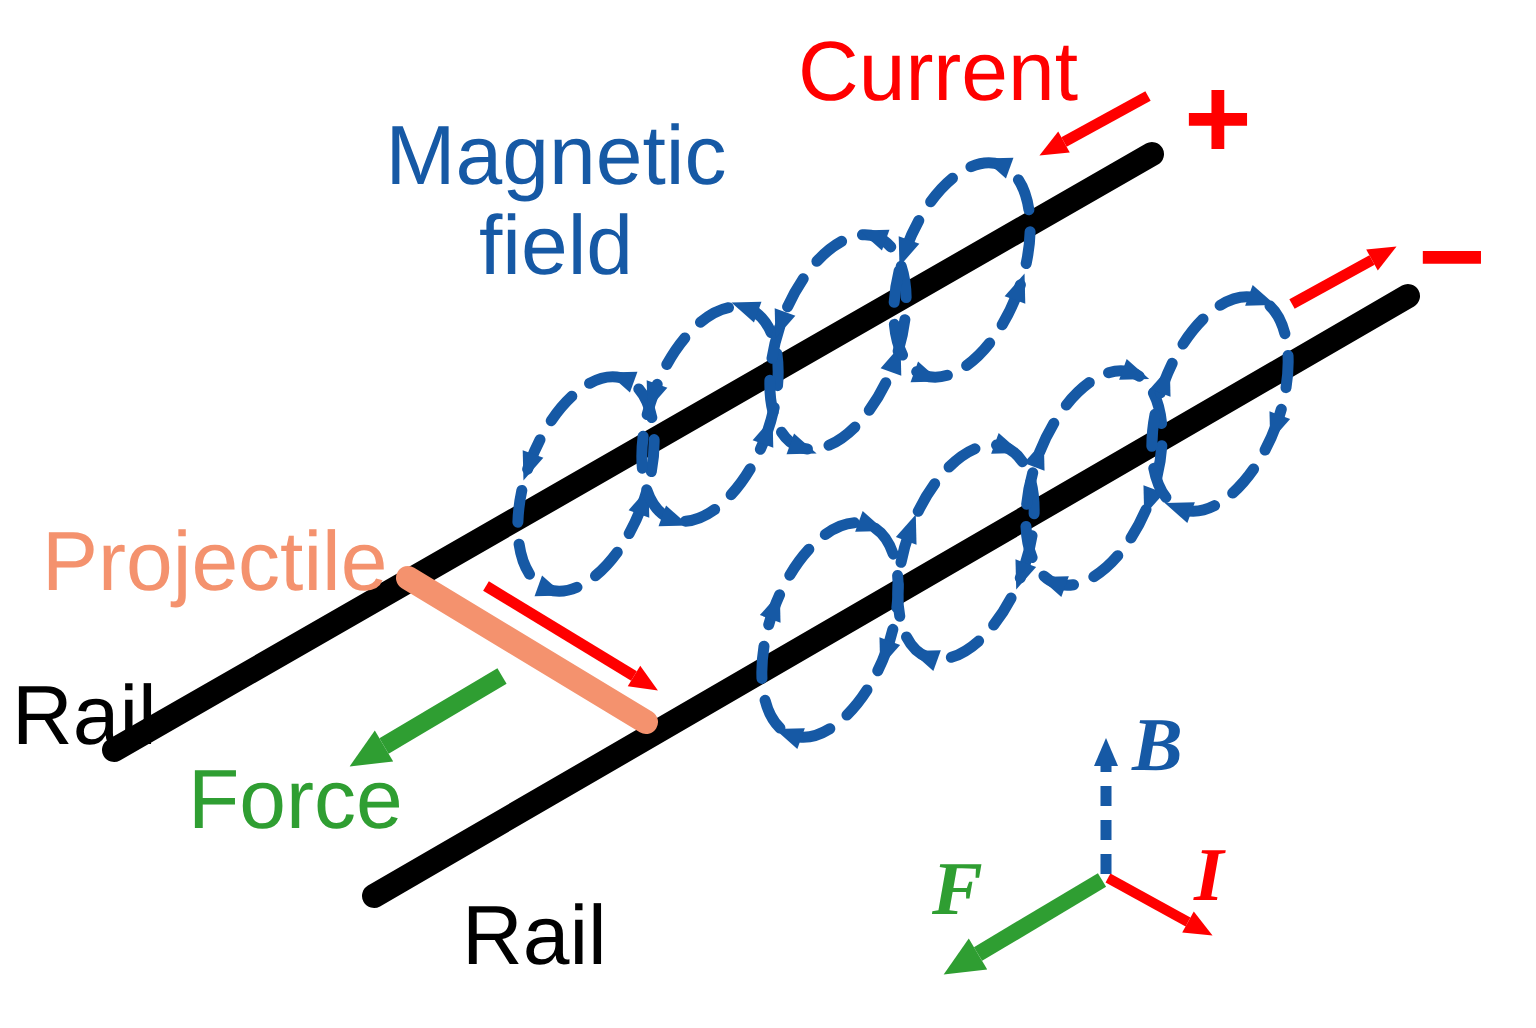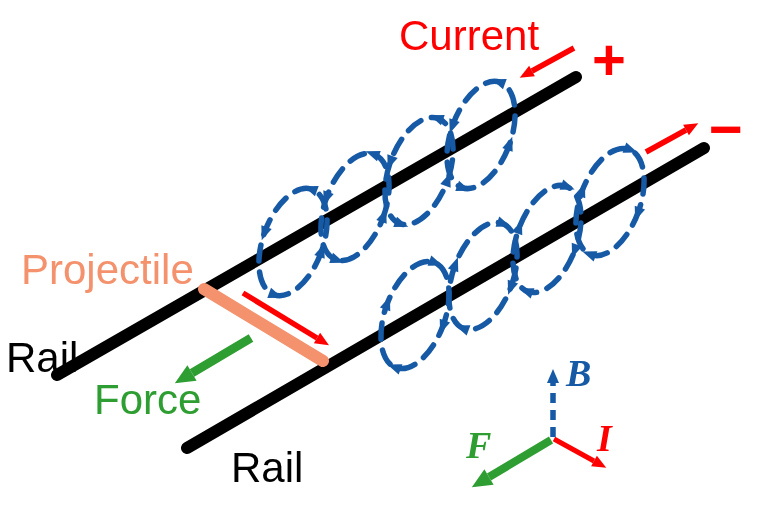--- a/index.html
+++ b/index.html
@@ -105,22 +105,26 @@
 
     <g>
       <line x1="553" y1="437" x2="553" y2="383" stroke-width="5.5" stroke-dasharray="10 7" marker-end="url(#ah-blue)" style="stroke:var(--blue)"></line>
       <line x1="554" y1="439" x2="594" y2="461" stroke-width="5" marker-end="url(#ah-red)" style="stroke:var(--red)"></line>
       <line x1="551" y1="440" x2="489" y2="477" stroke-width="8" marker-end="url(#ah-green)" style="stroke:var(--green)"></line>
     </g>
   </svg>
 
   <div class="label lbl-red" style="left:399px; top:15px;">Current</div>
 
+  <div class="label lbl-blue mfield" style="left:170px; top:55px;">
+    <div>Magnetic</div>
+    <div>field</div>
+  </div>
 
-  <div class="label lbl-salmon" style="left:21px; top:249px;">Projectile</div>
+  <div class="label lbl-salmon" style="left:21px; top:260px;">Projectile</div>
 
   <div class="label lbl-black" style="left:6px; top:317px;">Rail</div>
 
   <div class="label lbl-black" style="left:231px; top:427px;">Rail</div>
 
   <div class="label lbl-green" style="left:94px; top:379px;">Force</div>
 
   <div class="terminal" style="left:592px; top:31px;">+</div>
 
   <div class="terminal" style="left:709px; top:100px;">−</div>

